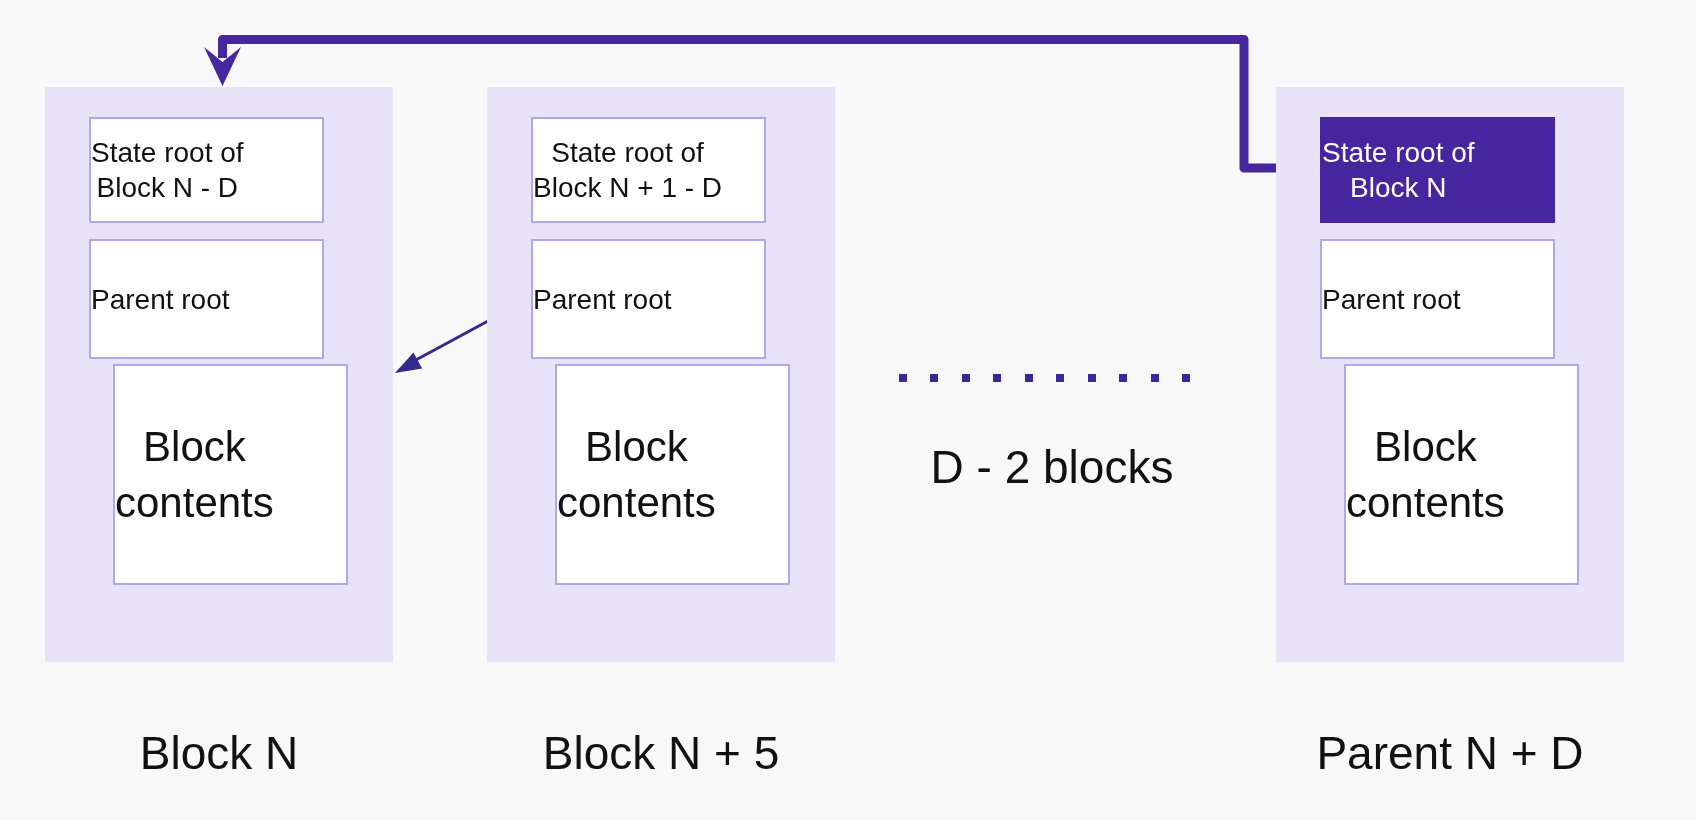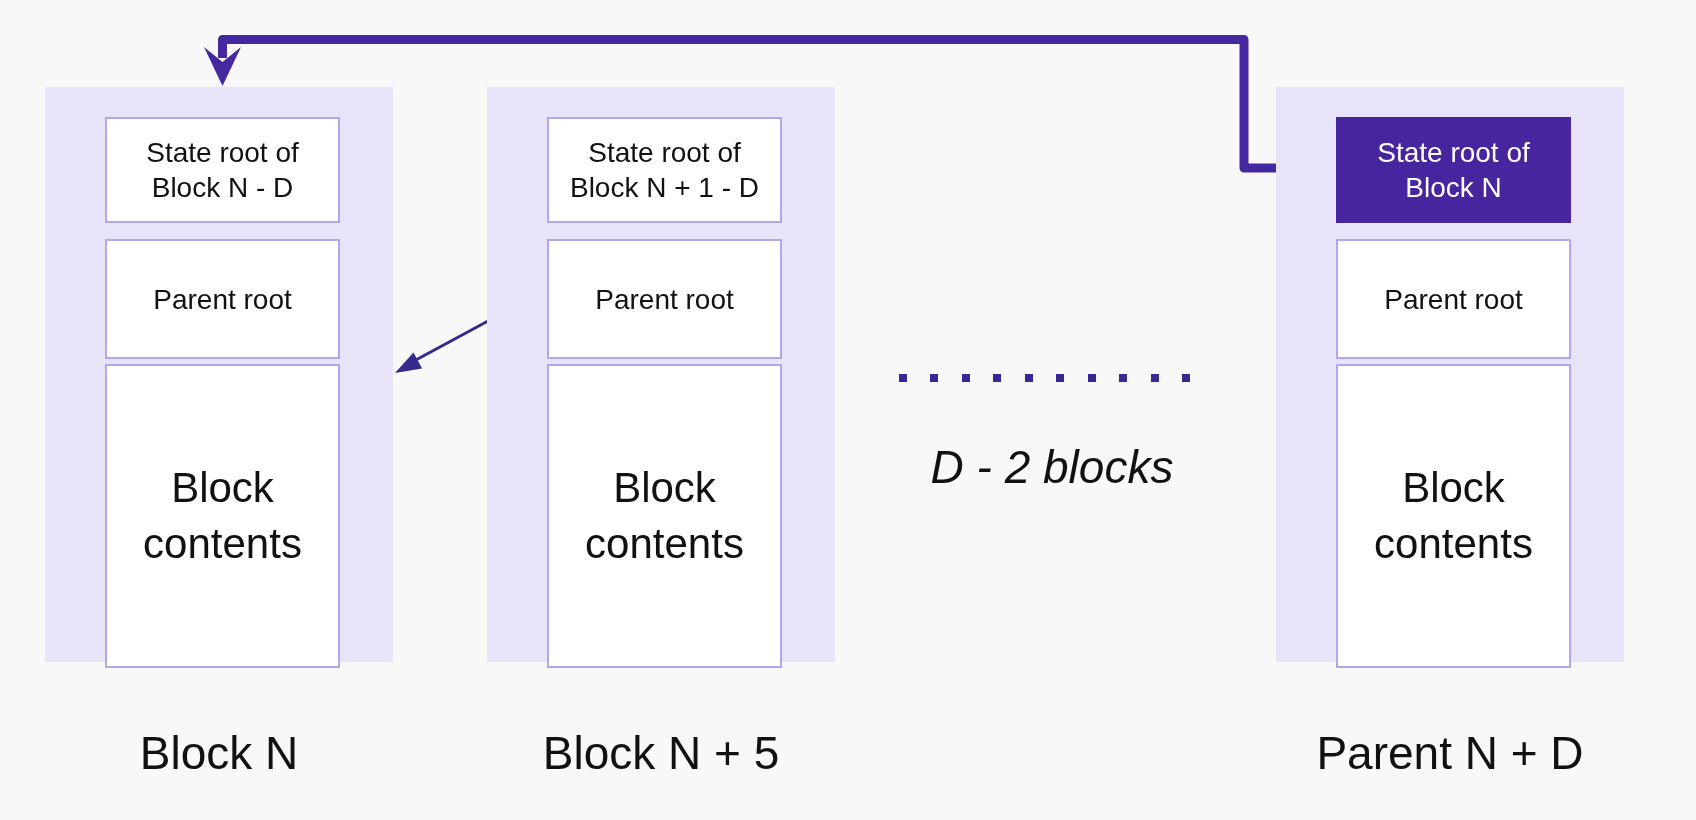--- a/index.html
+++ b/index.html
@@ -7,37 +7,37 @@
     position:relative;width:1696px;height:820px;overflow:hidden;
     background:#f8f8f8;color:#111;
     font-family:"Liberation Sans",sans-serif;
   }
   .arrows{position:absolute;left:0;top:0;pointer-events:none;}
   .block{
     position:absolute;top:87px;width:348px;height:575px;
     background:#e8e3f9;
   }
   .cell{
-    position:absolute;left:60px;width:235px;box-sizing:border-box;
+    position:absolute;left:44px;width:235px;box-sizing:border-box;
     background:#ffffff;border:2px solid #b2a6ec;
-    display:flex;align-items:center;justify-content:center;
+    display:flex;align-items:center;
     text-align:center;
   }
   .cell span{white-space:pre-line;}
   .cell.sr{top:30px;height:106px;font-size:28px;line-height:35px;}
   .cell.pr{top:152px;height:120px;font-size:28px;line-height:35px;}
-  .cell.bc{top:277px;height:304px;font-size:42px;line-height:56px;}
+  .cell.bc{top:277px;height:221px;font-size:42px;line-height:56px;margin-left:24px;}
   .cell.highlight{background:#46259e;border-color:#46259e;color:#ffffff;}
   .caption{
     position:absolute;top:727px;width:348px;height:52px;
     text-align:center;font-size:46px;line-height:52px;
   }
   .gap-label{
     position:absolute;top:441px;left:902px;width:300px;
-    text-align:center;font-size:46px;line-height:52px;font-style:italic;
+    text-align:center;font-size:46px;line-height:52px;
   }
   .dotted{
     position:absolute;left:899px;top:374px;width:293px;height:8px;
     background:repeating-linear-gradient(to right,
       #362a92 0,#362a92 8px,transparent 8px,transparent 31.5px);
   }
 </style>
 </head>
 <body>
 

